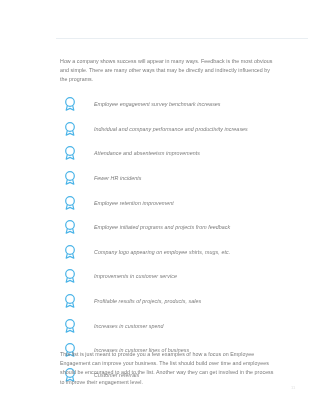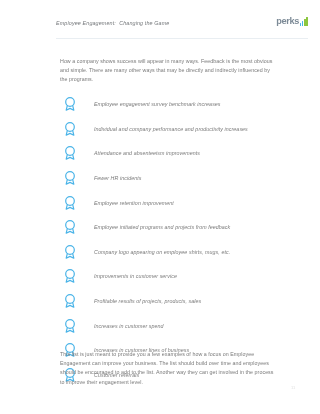--- a/index.html
+++ b/index.html
@@ -149,33 +149,20 @@
     top: 385px;
     font-size: 4.2px;
     color: #e2e2e2;
   }
 </style>
 </head>
 <body>
 
 <div class="page">
 
-  <div class="doc-header">
-    <div class="doc-title">Employee Engagement:  Changing the Game</div>
-
-    <div class="brand-logo">
-      <span class="brand-word">perks</span>
-      <span class="brand-bars">
-        <i class="bar1"></i>
-          <i class="bar2"></i>
-          <i class="bar3"></i>
-          <i class="bar4"></i>
-      </span>
-    </div>
-  </div>
 
   <div class="header-rule"></div>
 
   <div class="intro">How a company shows success will appear in many ways.  Feedback is the most obvious and simple.  There are many other ways that may be directly and indirectly influenced by the programs.</div>
 
   <ul class="benefit-list">
     <li class="benefit-item">
       <span class="award-icon">
         <svg width="14" height="16" viewBox="0 0 14 16">
             <g fill="none" stroke="#4ab4e8" stroke-width="1.2">

